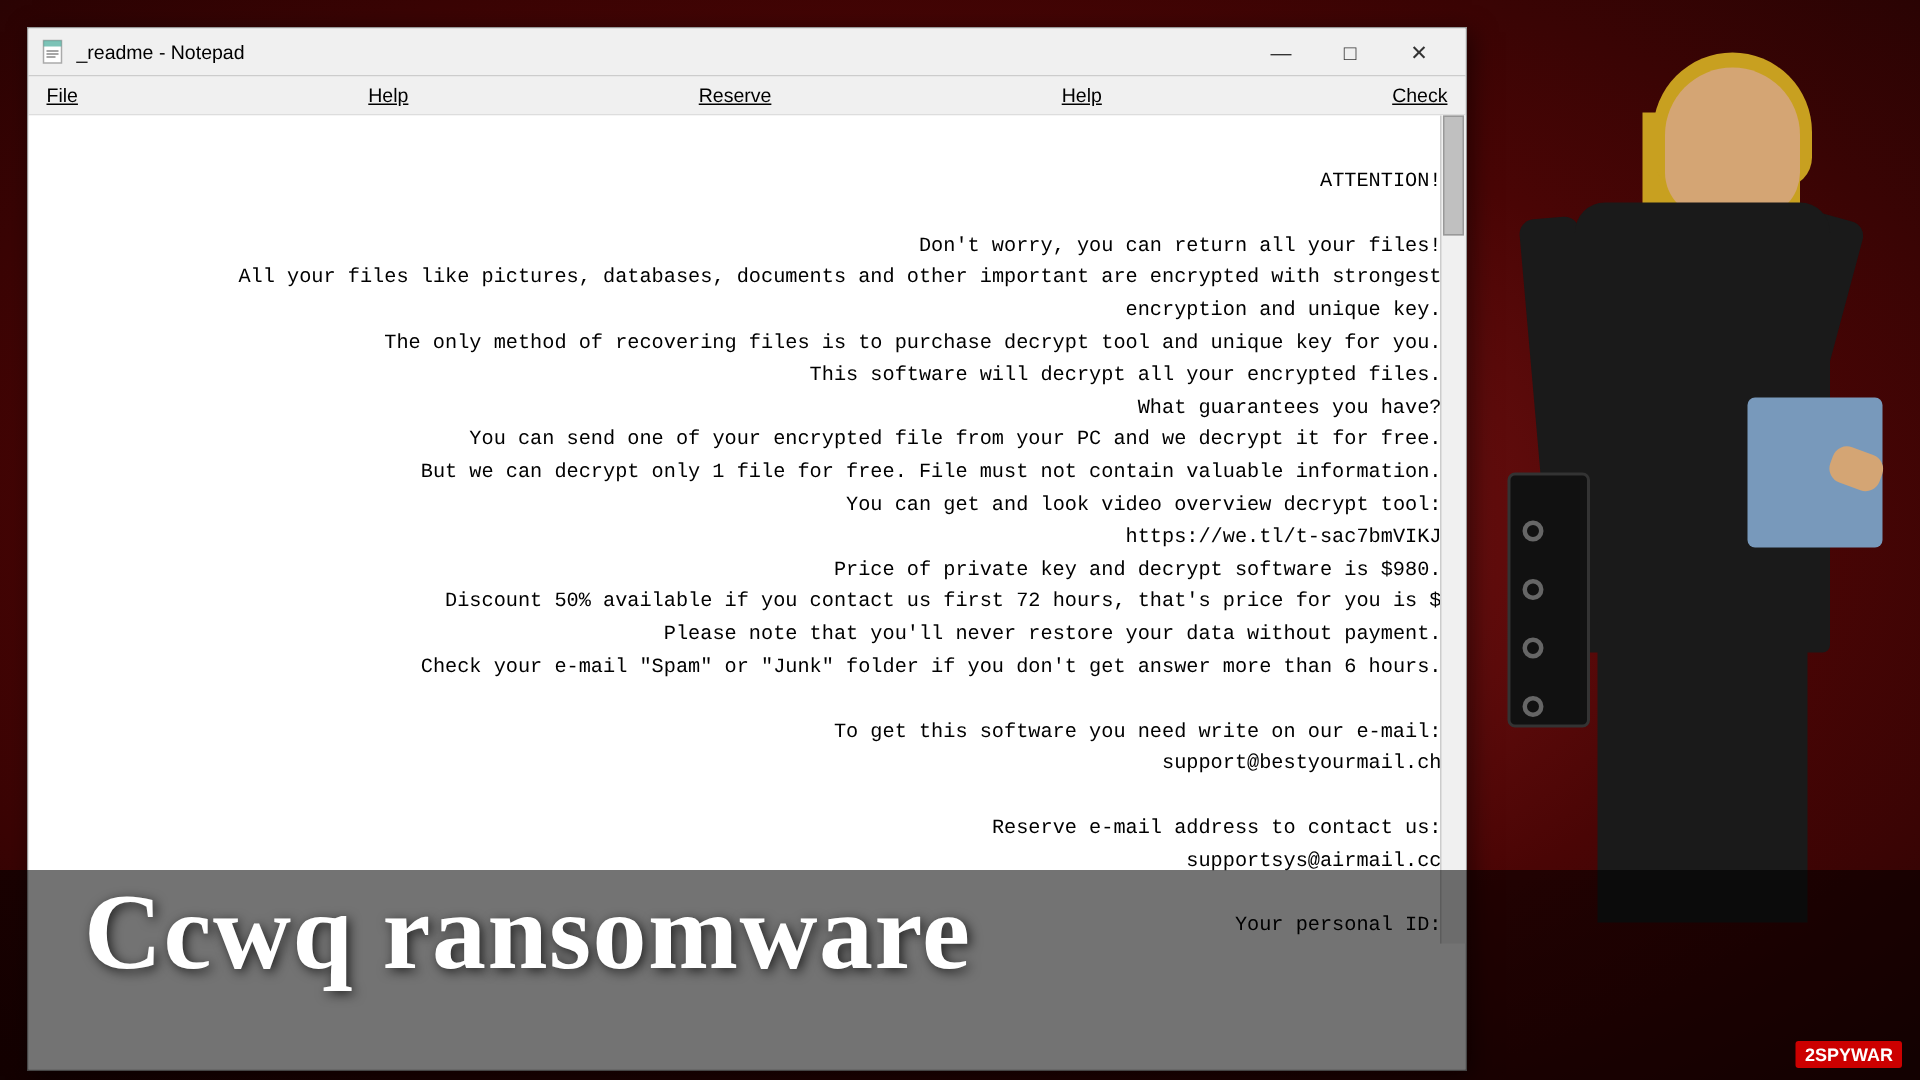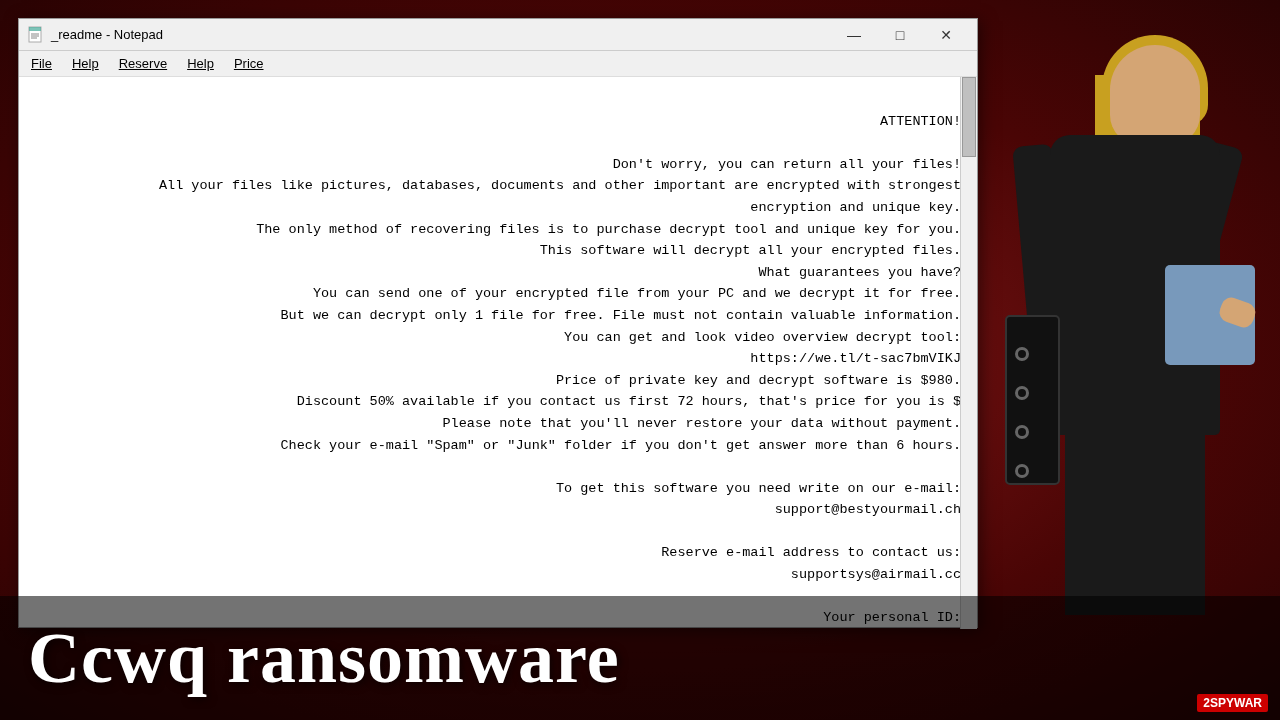--- a/index.html
+++ b/index.html
@@ -19,26 +19,25 @@
       inset: 0;
       background: radial-gradient(ellipse at center, #8b1a1a 0%, #4a0505 60%, #2a0303 100%);
     }
 
     
     .bottom-title {
       position: absolute;
       bottom: 0;
       left: 0;
       right: 0;
-      height: 124px;
+      height: 140px;
       background: rgba(0,0,0,0.55);
       display: flex;
-      align-items: center;
       justify-content: flex-start;
-      padding-left: 28px;
+      padding-left: 56px;
     }
 
     .bottom-title-text {
       font-family: Georgia, 'Times New Roman', serif;
       font-size: 72px;
       font-weight: bold;
       color: #fff;
       letter-spacing: 1px;
       text-shadow: 2px 2px 8px rgba(0,0,0,0.7);
     }
@@ -56,21 +55,21 @@
       border-radius: 2px;
       font-family: Arial, sans-serif;
     }
 
     
     .notepad-window {
       position: absolute;
       top: 18px;
       left: 18px;
       width: 960px;
-      height: 610px;
+      height: 696px;
       background: #fff;
       border: 1px solid #999;
       box-shadow: 3px 3px 15px rgba(0,0,0,0.5);
       display: flex;
       flex-direction: column;
     }
 
     
     .titlebar {
       height: 32px;
@@ -120,20 +119,21 @@
 
     
     .menubar {
       height: 26px;
       background: #f0f0f0;
       border-bottom: 1px solid #ddd;
       display: flex;
       align-items: center;
       padding: 0 4px;
       gap: 4px;
+      justify-content: space-between;
     }
 
     .menu-item {
       padding: 2px 8px;
       font-size: 13px;
       font-family: 'Segoe UI', Arial, sans-serif;
       color: #000;
       cursor: pointer;
       text-decoration: underline;
     }
@@ -339,21 +339,21 @@
       <div class="titlebar-btn">□</div>
       <div class="titlebar-btn close">✕</div>
     </div>
   </div>
 
   <div class="menubar">
     <span class="menu-item">File</span>
     <span class="menu-item">Help</span>
     <span class="menu-item">Reserve</span>
     <span class="menu-item">Help</span>
-    <span class="menu-item">Price</span>
+    <span class="menu-item">Check</span>
   </div>
 
   <div class="text-area">
     <span>ATTENTION!
 
 Don't worry, you can return all your files!
 All your files like pictures, databases, documents and other important are encrypted with strongest
 encryption and unique key.
 The only method of recovering files is to purchase decrypt tool and unique key for you.
 This software will decrypt all your encrypted files.

